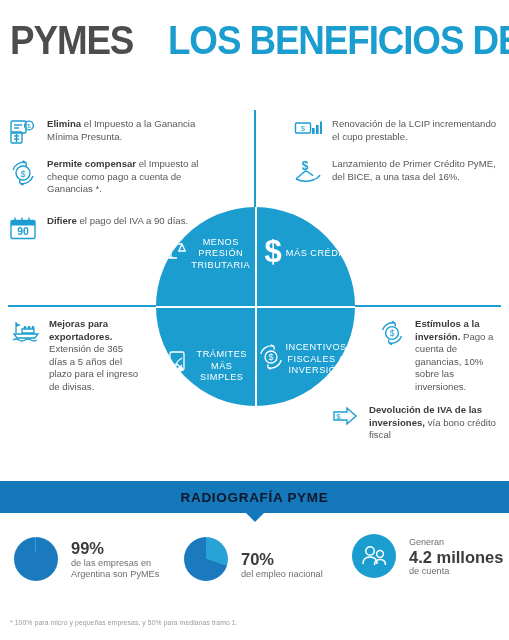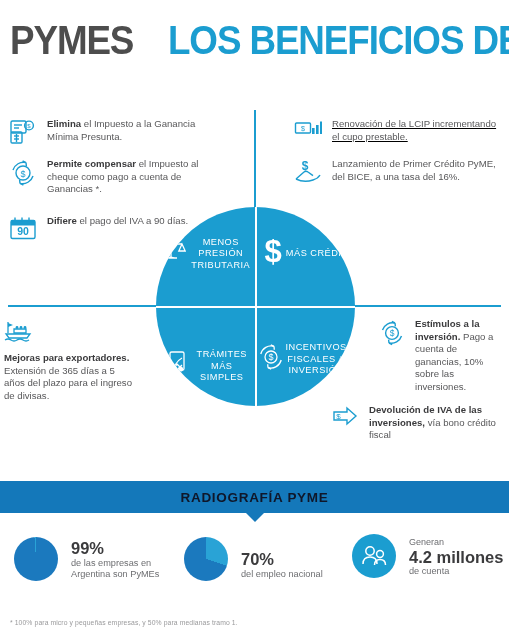--- a/index.html
+++ b/index.html
@@ -65,23 +65,23 @@
 
   
   .bullet { position: absolute; display: flex; gap: 9px; }
   .bullet .b-icon { flex: 0 0 auto; width: 30px; display: flex; justify-content: center; padding-top: 1px; }
   .bullet .b-text { font-size: 9.6px; line-height: 12.6px; color: #58585a; }
   .bullet .b-text b { color: #3b3b3d; font-weight: bold; }
 
   .bl1 { left: 8px;  top: 118px; width: 205px; }
   .bl2 { left: 8px;  top: 158px; width: 205px; }
   .bl3 { left: 8px;  top: 215px; width: 190px; }
-  .br1 { left: 293px; top: 118px; width: 212px; text-decoration: underline; }
+  .br1 { left: 293px; top: 118px; width: 212px; }
   .br2 { left: 293px; top: 158px; width: 212px; }
-  .bl4 { left: 4px;  top: 318px; width: 128px; flex-direction: column; }
+  .bl4 { left: 12px;  top: 318px; width: 128px; }
   .br3 { left: 378px; top: 318px; width: 128px; }
   .br4 { left: 332px; top: 404px; width: 174px; }
   .bl4 .b-icon, .br3 .b-icon, .br4 .b-icon { width: 28px; }
 
   
   .banner-wrap { position: absolute; left: 0; top: 481px; width: 509px; }
   .banner {
     position: relative; width: 509px; height: 32px; background: #1478ba;
     display: flex; align-items: center; justify-content: center;
   }

